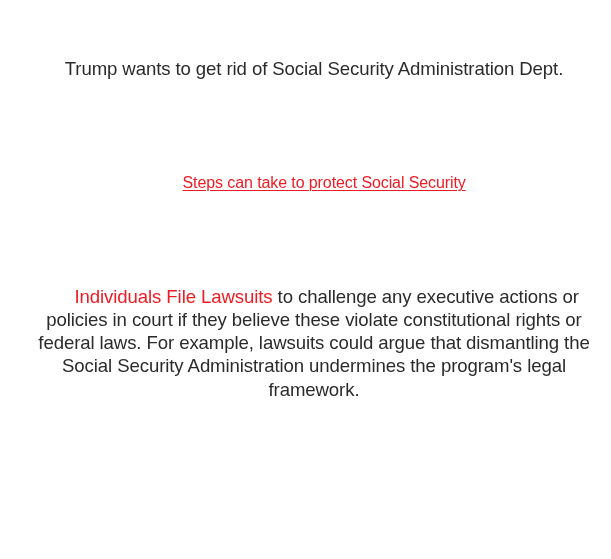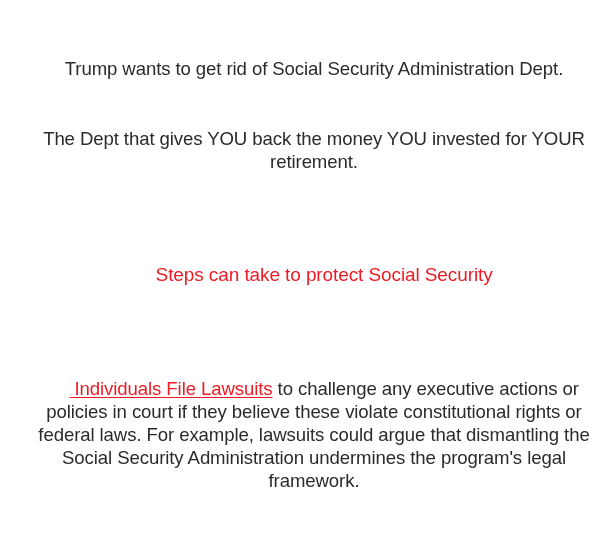--- a/index.html
+++ b/index.html
@@ -30,46 +30,45 @@
     letter-spacing: -0.1px;
     white-space: pre-wrap;
   }
   .gap-lg { height: 22px; }
   .gap-md { height: 20px; }
 
   .intro { font-size: 18.6px; }
 
   .heading-link {
     color: #ED1C24;
+    text-decoration: underline;
     text-underline-offset: 2px;
     text-decoration-thickness: 1.4px;
-    font-size: 19px;
+    font-size: 16px;
   }
   .alert-bold {
     color: #ED1C24;
     font-weight: bold;
     font-size: 18.4px;
     letter-spacing: -0.25px;
   }
   .red-link {
     color: #ED1C24;
-    text-decoration: underline;
     text-underline-offset: 2px;
     text-decoration-thickness: 1.3px;
   }
   .body-para { font-size: 18.6px; }
 </style>
 </head>
 <body>
 
 <div class="page">
 
   <div class="block intro">
     <div>Trump wants to get rid of Social Security Administration Dept.</div>
-    <div>The Dept that gives YOU back the money YOU invested for YOUR retirement.</div>
   </div>
 
   <div class="gap-md"></div>
 
   <div class="block">
     <span class="heading-link">Steps can take to protect Social Security</span>
   </div>
 
   <div class="gap-lg"></div>
 

